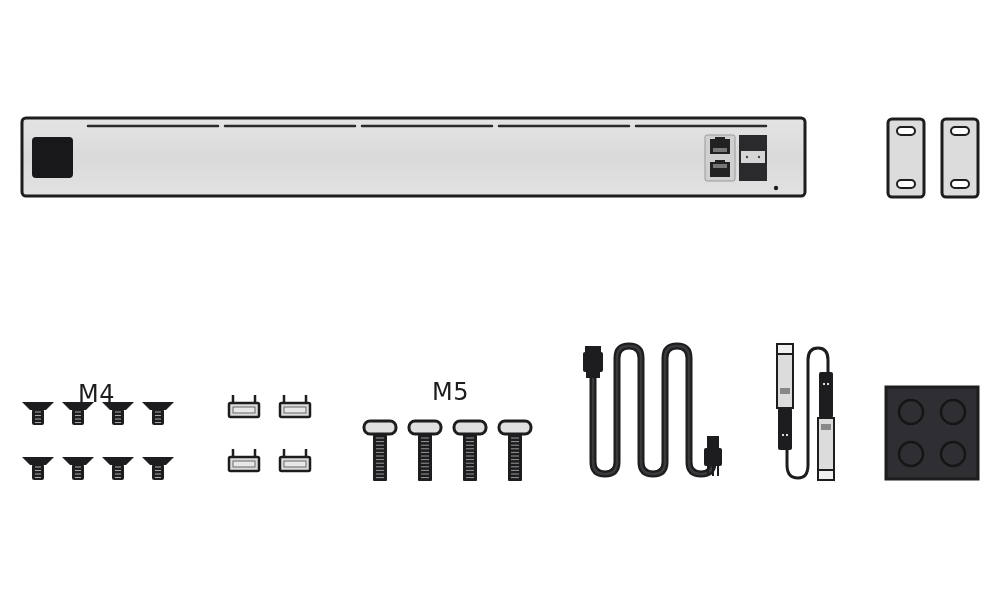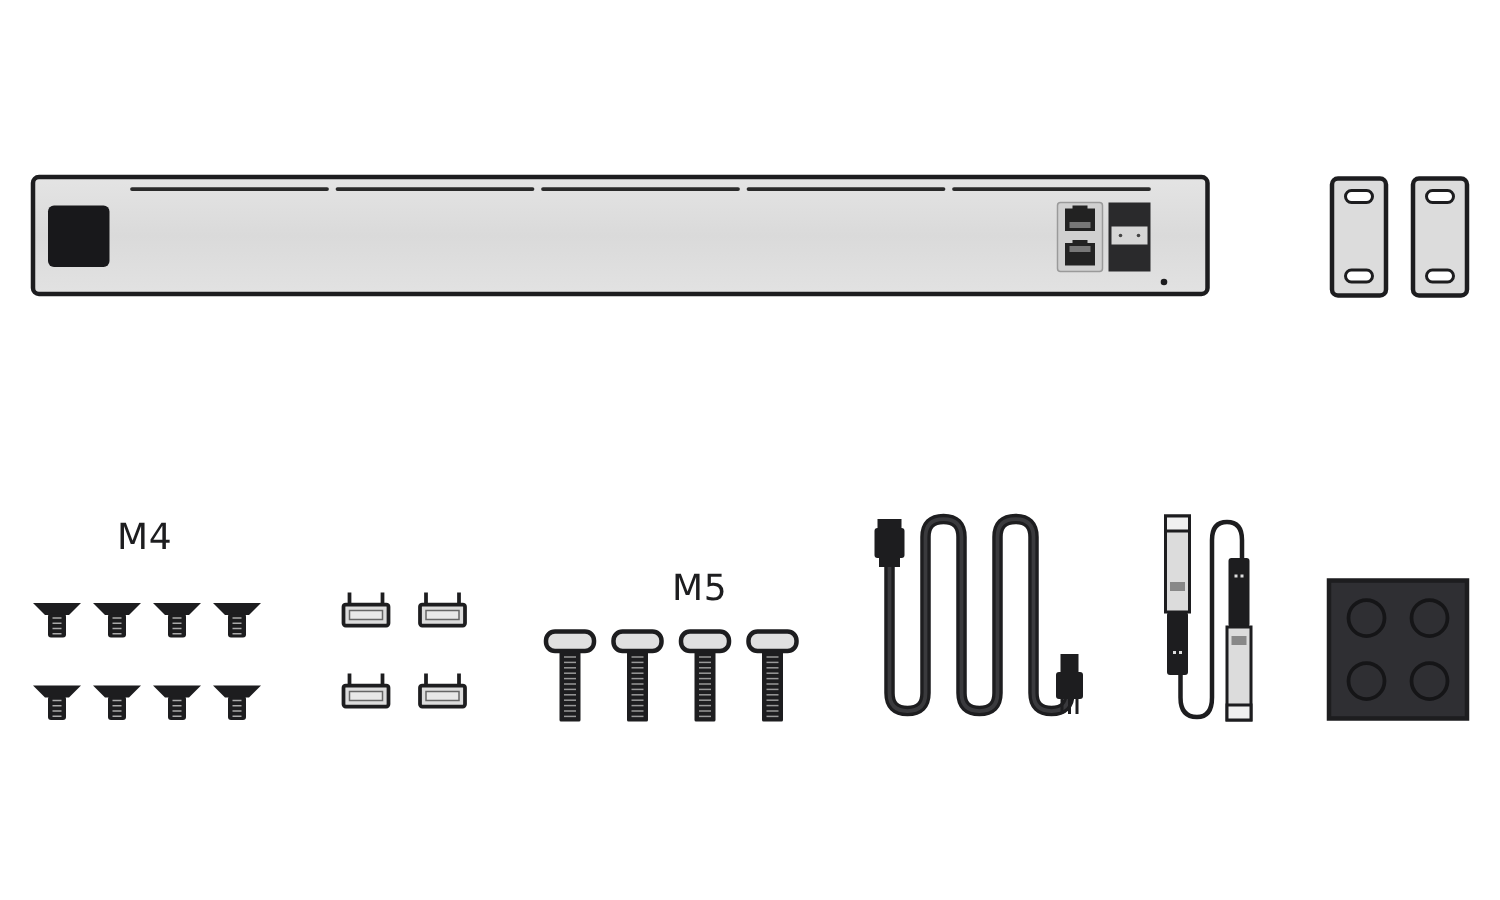--- a/index.html
+++ b/index.html
@@ -58,21 +58,21 @@
     <rect x="897" y="127" width="18" height="8" rx="4" fill="#fff" stroke="#1d1d1f" stroke-width="2"></rect>
     <rect x="897" y="180" width="18" height="8" rx="4" fill="#fff" stroke="#1d1d1f" stroke-width="2"></rect>
   </g>
   <g>
     <rect x="942" y="119" width="36" height="78" rx="4" fill="#dcdcdc" stroke="#1d1d1f" stroke-width="3"></rect>
     <rect x="951" y="127" width="18" height="8" rx="4" fill="#fff" stroke="#1d1d1f" stroke-width="2"></rect>
     <rect x="951" y="180" width="18" height="8" rx="4" fill="#fff" stroke="#1d1d1f" stroke-width="2"></rect>
   </g>
 </svg>
 
-<div class="label" style="left:78px;top:344px">M4</div>
+<div class="label" style="left:78px;top:380px">M4</div>
 
 <svg style="left:0;top:0" width="1000" height="600" id="m4svg">
     <g>
       <path d="M22 402 L54 402 L46 410 L30 410 Z" fill="#1d1d1f"></path>
       <rect x="32" y="409" width="12" height="16" rx="2" fill="#1d1d1f"></rect>
       <line x1="35" y1="412" x2="41" y2="412" stroke="#aaa" stroke-width="1"></line>
       <line x1="35" y1="415.5" x2="41" y2="415.5" stroke="#aaa" stroke-width="1"></line>
       <line x1="35" y1="419" x2="41" y2="419" stroke="#aaa" stroke-width="1"></line>
       <line x1="35" y1="422.5" x2="41" y2="422.5" stroke="#aaa" stroke-width="1"></line>
     </g>
@@ -150,21 +150,21 @@
       <rect x="229" y="457" width="30" height="14" rx="1.5" fill="#dcdcdc" stroke="#1d1d1f" stroke-width="2.5"></rect>
       <rect x="233" y="461" width="22" height="6" fill="#e8e8e8" stroke="#666" stroke-width="1"></rect>
     </g>
     <g>
       <path d="M284 449 L284 457 M306 449 L306 457" stroke="#1d1d1f" stroke-width="2.5" fill="none"></path>
       <rect x="280" y="457" width="30" height="14" rx="1.5" fill="#dcdcdc" stroke="#1d1d1f" stroke-width="2.5"></rect>
       <rect x="284" y="461" width="22" height="6" fill="#e8e8e8" stroke="#666" stroke-width="1"></rect>
     </g>
   </svg>
 
-<div class="label" style="left:448px;top:378px">M5</div>
+<div class="label" style="left:432px;top:378px">M5</div>
 
 <svg style="left:0;top:0" width="1000" height="600" id="m5svg">
     <g>
       <rect x="364" y="421" width="32" height="13" rx="6" fill="#e0e0e0" stroke="#1d1d1f" stroke-width="3"></rect>
       <rect x="373" y="434" width="14" height="47" rx="1" fill="#1d1d1f"></rect>
       <line x1="376" y1="438" x2="384" y2="438" stroke="#999" stroke-width="1"></line>
       <line x1="376" y1="441.6" x2="384" y2="441.6" stroke="#999" stroke-width="1"></line>
       <line x1="376" y1="445.2" x2="384" y2="445.2" stroke="#999" stroke-width="1"></line>
       <line x1="376" y1="448.8" x2="384" y2="448.8" stroke="#999" stroke-width="1"></line>
       <line x1="376" y1="452.4" x2="384" y2="452.4" stroke="#999" stroke-width="1"></line>

